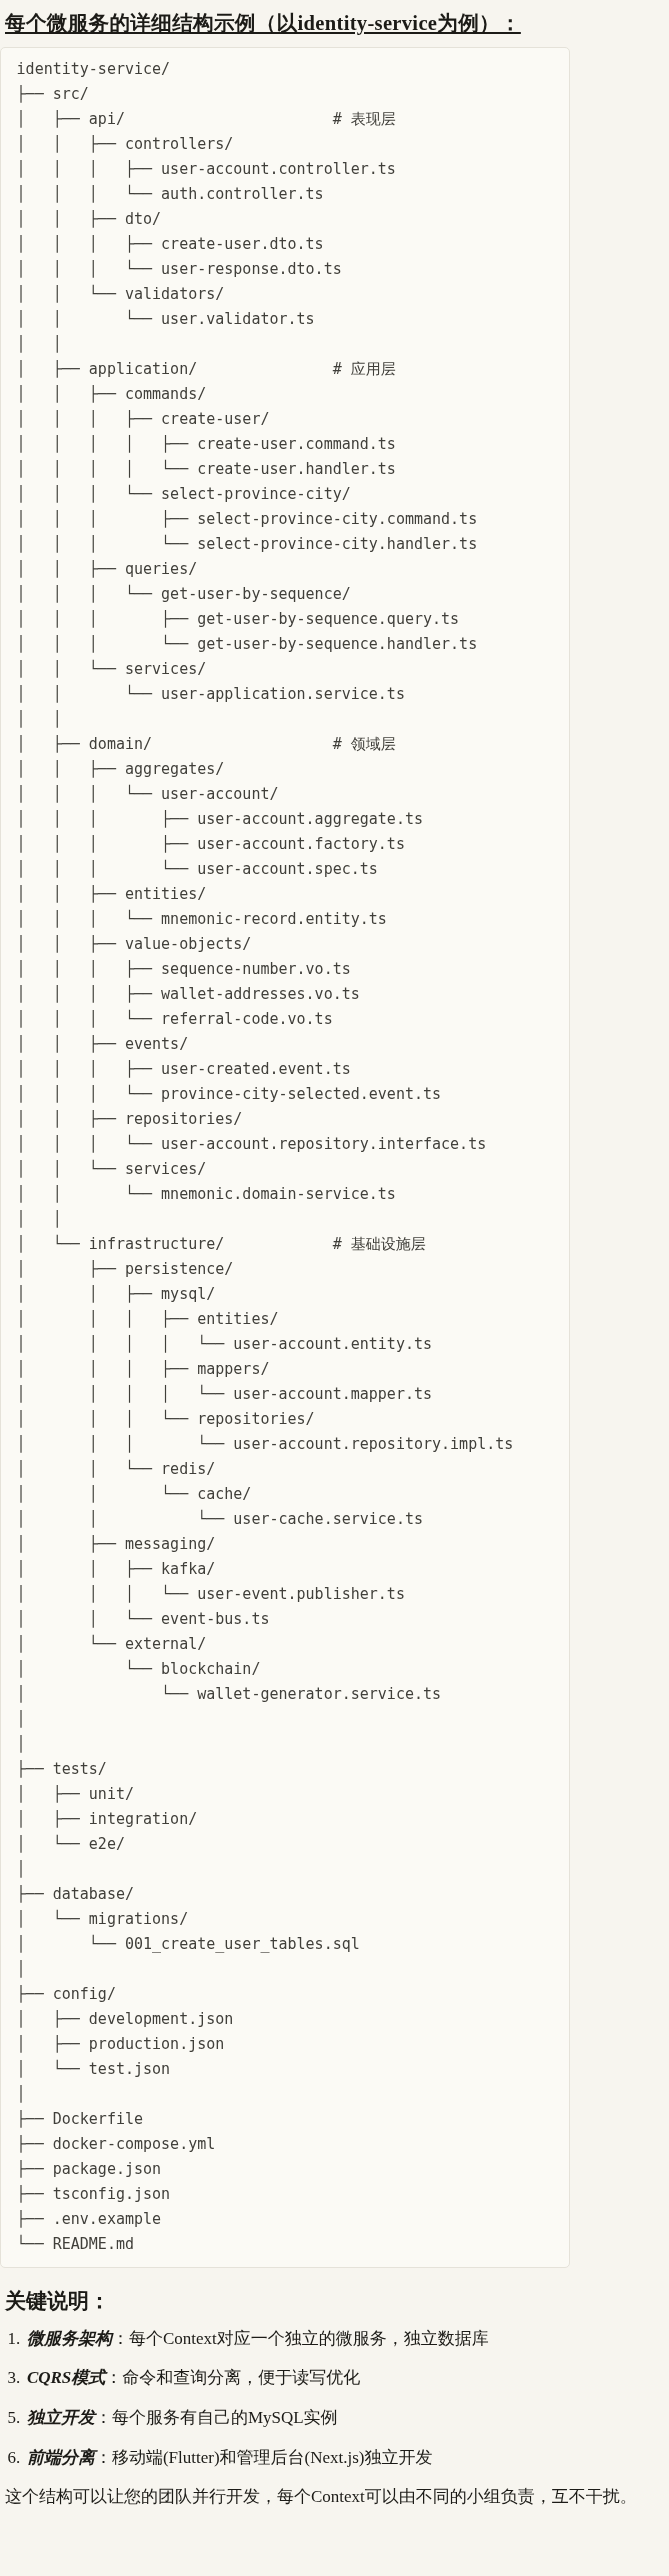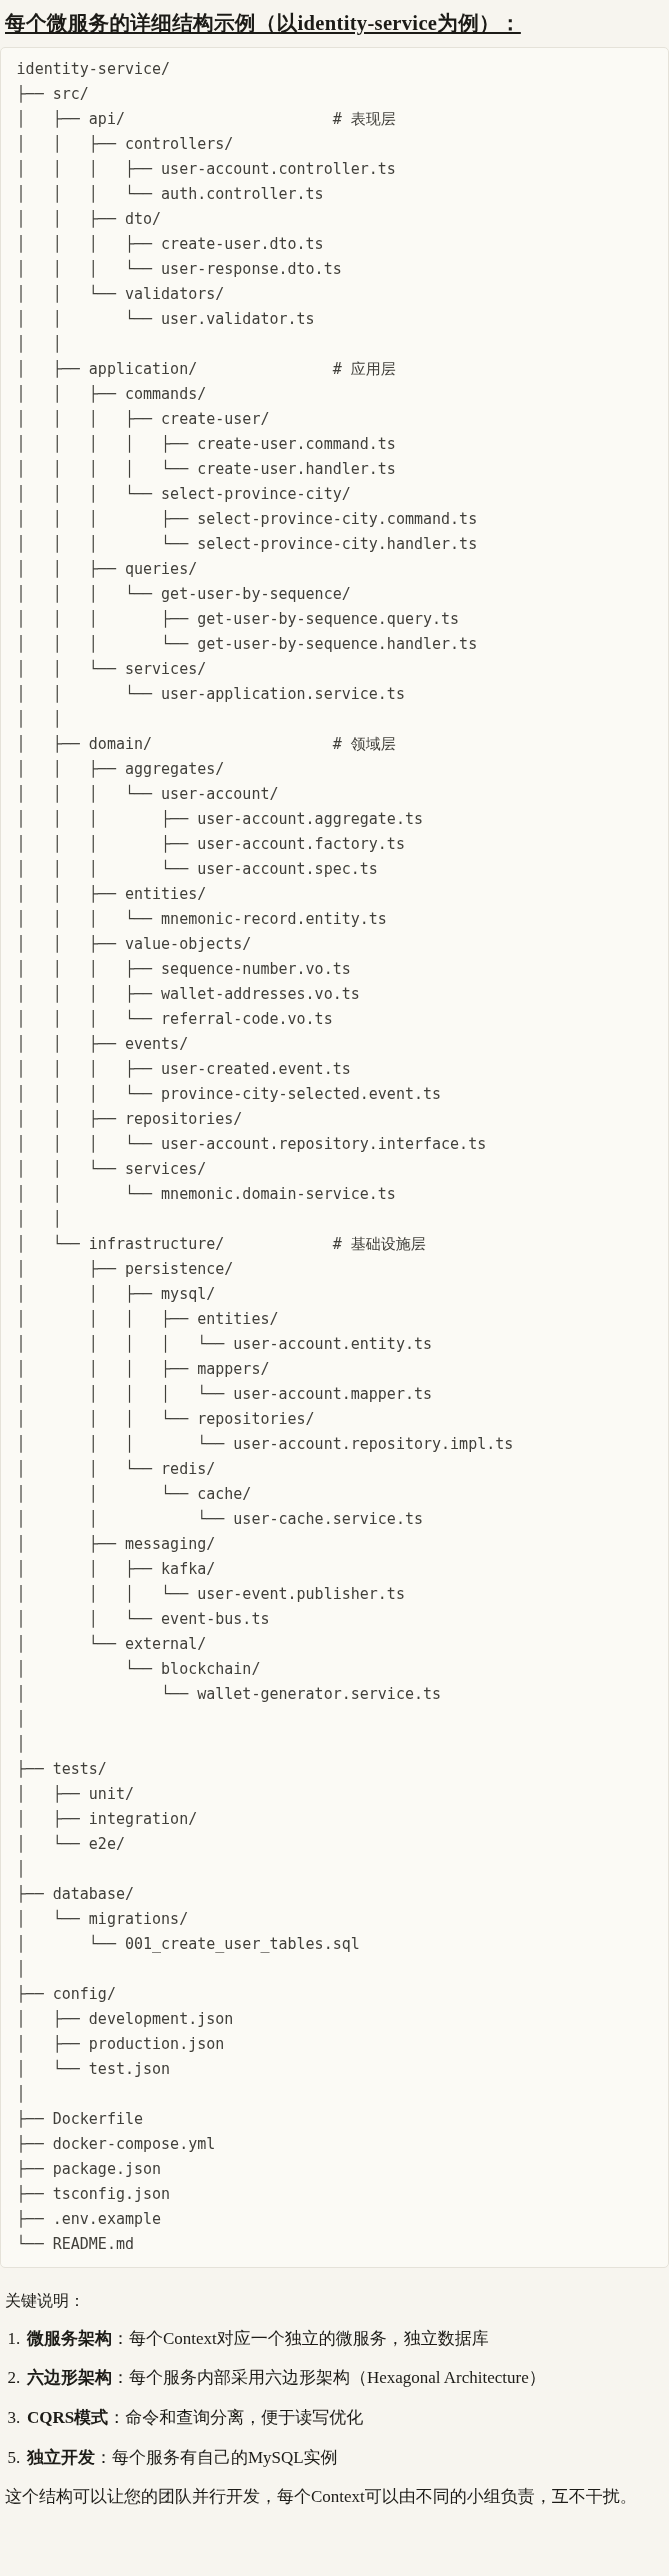--- a/index.html
+++ b/index.html
@@ -16,56 +16,57 @@
     margin: 7.5px 0 0 5px;
     font-size: 20.6px;
     line-height: 30px;
     font-weight: bold;
     letter-spacing: 0.3px;
     text-decoration: underline;
   }
   .code-box {
     box-sizing: border-box;
     margin-top: 9.4px;
-    width: 669px;
+    width: 570px;
     background: #fbfaf5;
     border: 0.6px solid #e5e2d9;
     border-radius: 5px;
     padding: 8.8px 12.5px 10px 15.6px;
   }
   .tree-pre {
     margin: 0;
     font-family: "DejaVu Sans Mono", monospace;
     font-size: 15px;
     line-height: 25px;
     color: #403f3a;
     white-space: pre;
   }
   .notes-heading {
     margin: 20.6px 0 0 5px;
-    font-size: 16px;
+    font-size: 21px;
     line-height: 26px;
-    font-weight: normal;
+    font-weight: bold;
   }
   .notes-list {
     margin-top: 12.5px;
     padding-left: 7.5px;
   }
   .note-item {
     font-size: 17px;
     line-height: 24px;
     margin-bottom: 15.6px;
     white-space: nowrap;
   }
   .note-num {
     display: inline-block;
     min-width: 19.4px;
   }
   .note-term {
     font-weight: bold;
+    font-style: italic;
   }
   .closing-para {
     margin: 13.8px 0 0 5px;
     font-size: 17px;
     line-height: 24px;
     white-space: nowrap;
   }
 </style>
 </head>
 <body>
@@ -160,19 +161,19 @@
 ├── package.json
 ├── tsconfig.json
 ├── .env.example
 └── README.md</pre>
 </div>
 
 <h3 class="notes-heading">关键说明：</h3>
 
 <div class="notes-list">
   <div class="note-item"><span class="note-num">1.</span><span class="note-term">微服务架构</span><span class="note-desc">：每个Context对应一个独立的微服务，独立数据库</span></div>
-  <div class="note-item"><span class="note-num">2.</span><span class="note-term">六边形架构</span><span class="note-desc">：每个服务内部采用六边形架构（Hexagonal Architecture）</span></div>
   <div class="note-item"><span class="note-num">3.</span><span class="note-term">CQRS模式</span><span class="note-desc">：命令和查询分离，便于读写优化</span></div>
   <div class="note-item"><span class="note-num">5.</span><span class="note-term">独立开发</span><span class="note-desc">：每个服务有自己的MySQL实例</span></div>
+  <div class="note-item"><span class="note-num">6.</span><span class="note-term">前端分离</span><span class="note-desc">：移动端(Flutter)和管理后台(Next.js)独立开发</span></div>
 </div>
 
 <p class="closing-para">这个结构可以让您的团队并行开发，每个Context可以由不同的小组负责，互不干扰。</p>
 
 
 </body></html>

